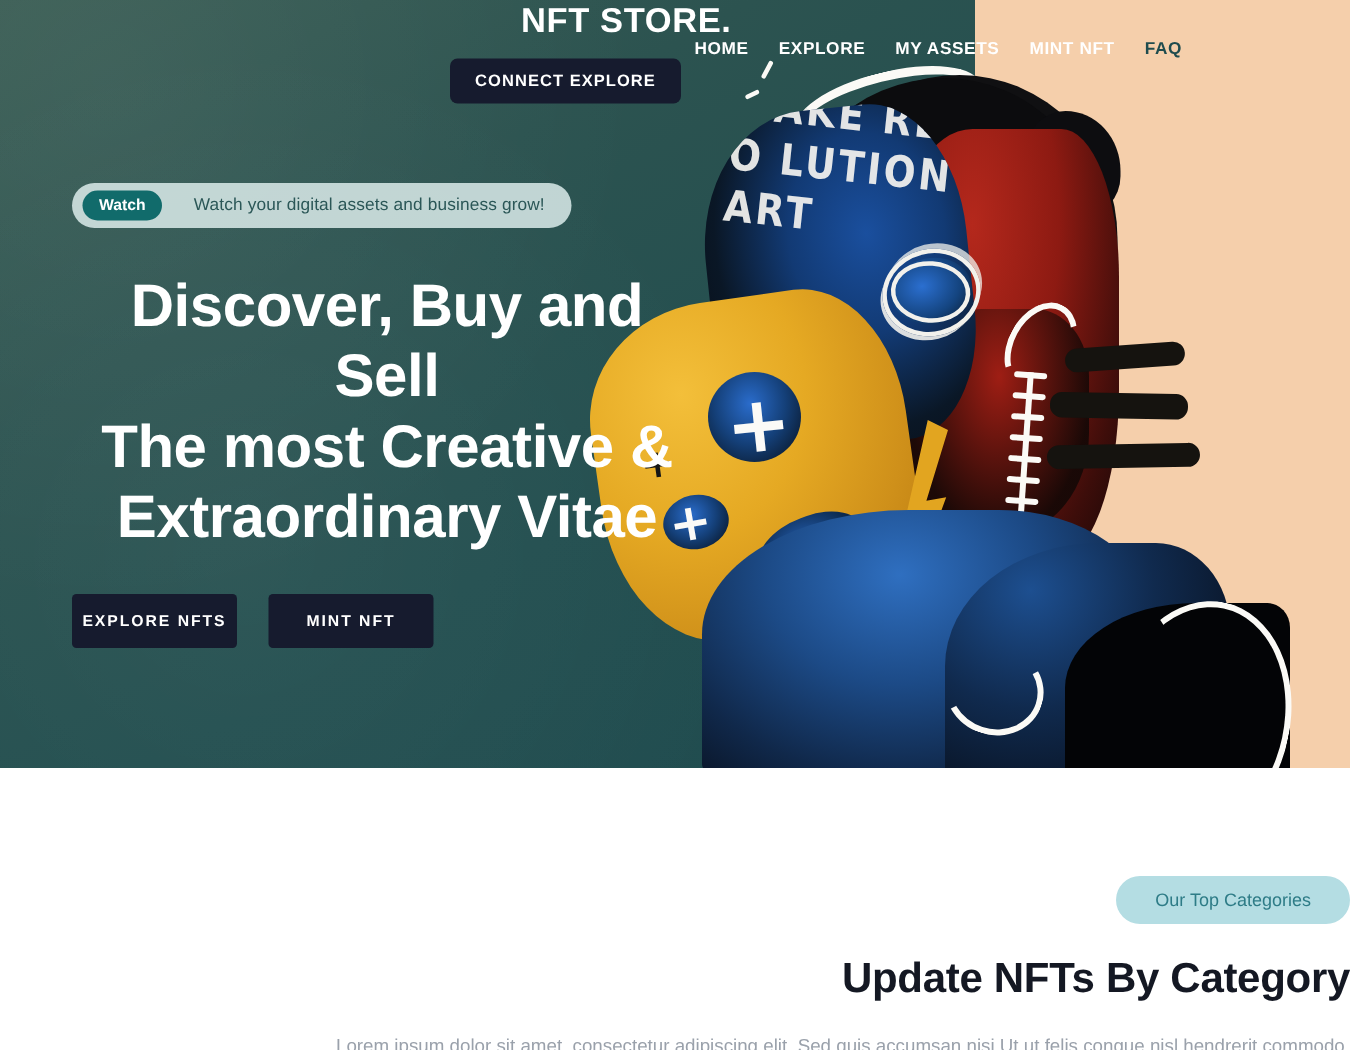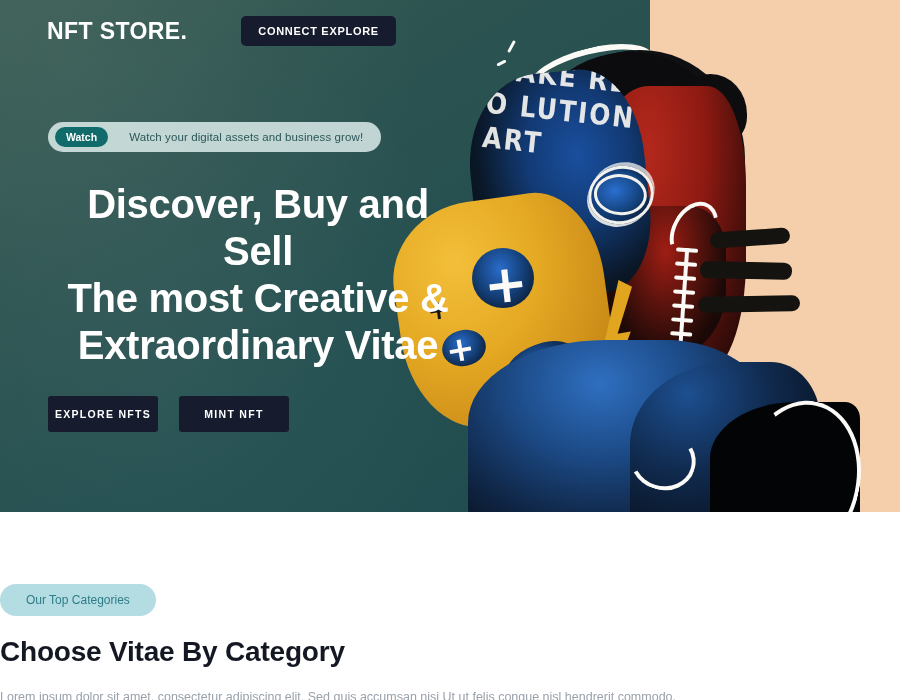--- a/index.html
+++ b/index.html
@@ -330,20 +330,21 @@
 
   
   .navbar {
     position: absolute;
     top: 0; left: 0;
     width: 788px;
     height: 62px;
     display: flex;
     align-items: center;
     z-index: 30;
+    flex-direction: column;
   }
   .logo {
     margin-left: 47px;
     color: #ffffff;
     font-size: 23px;
     font-weight: bold;
     letter-spacing: 0.4px;
   }
   .nav-links {
     margin-left: auto;
@@ -445,21 +446,21 @@
   .hero-btn-secondary { width: 110px; }
 
   
   .categories {
     position: absolute;
     top: 512px;
     left: 0;
     width: 900px;
     height: 188px;
     background: #ffffff;
-    text-align: left;
+    text-align: right;
   }
   .cat-pill {
     display: inline-block;
     margin-top: 72px;
     background: #b4dde3;
     color: #2e7c87;
     font-size: 12px;
     border-radius: 18px;
     padding: 9px 26px;
     cursor: pointer;
@@ -535,20 +536,27 @@
       <div class="art-shoulder"></div>
       <div class="art-shoulder-2"></div>
       <div class="art-torso-dark"></div>
       <div class="art-curve art-curve-2"></div>
       <div class="art-curve art-curve-3"></div>
     </div>
 
     <nav class="navbar">
       <div class="logo">NFT STORE.</div>
 
+      <div class="nav-links">
+        <a class="nav-link">HOME</a>
+        <a class="nav-link">EXPLORE</a>
+        <a class="nav-link">MY ASSETS</a>
+        <a class="nav-link">MINT NFT</a>
+        <a class="nav-link on-peach">FAQ</a>
+      </div>
 
       <button class="connect-btn">CONNECT EXPLORE</button>
     </nav>
 
     <div class="hero-content">
 
       <div class="update-pill">
         <span class="update-chip">Watch</span>
         <span class="update-text">Watch your digital assets and business grow!</span>
       </div>
@@ -563,17 +571,17 @@
       <div class="hero-buttons">
         <button class="hero-btn hero-btn-primary">EXPLORE NFTS</button>
         <button class="hero-btn hero-btn-secondary">MINT NFT</button>
       </div>
 
     </div>
   </section>
 
   <section class="categories">
     <div class="cat-pill">Our Top Categories</div>
-    <h2 class="cat-title">Choose Vitae By Category</h2>
+    <h2 class="cat-title">Update NFTs By Category</h2>
     <p class="cat-sub">Lorem ipsum dolor sit amet, consectetur adipiscing elit. Sed quis accumsan nisi Ut ut felis congue nisl hendrerit commodo.</p>
   </section>
 
 </div>
 
 </body></html>

